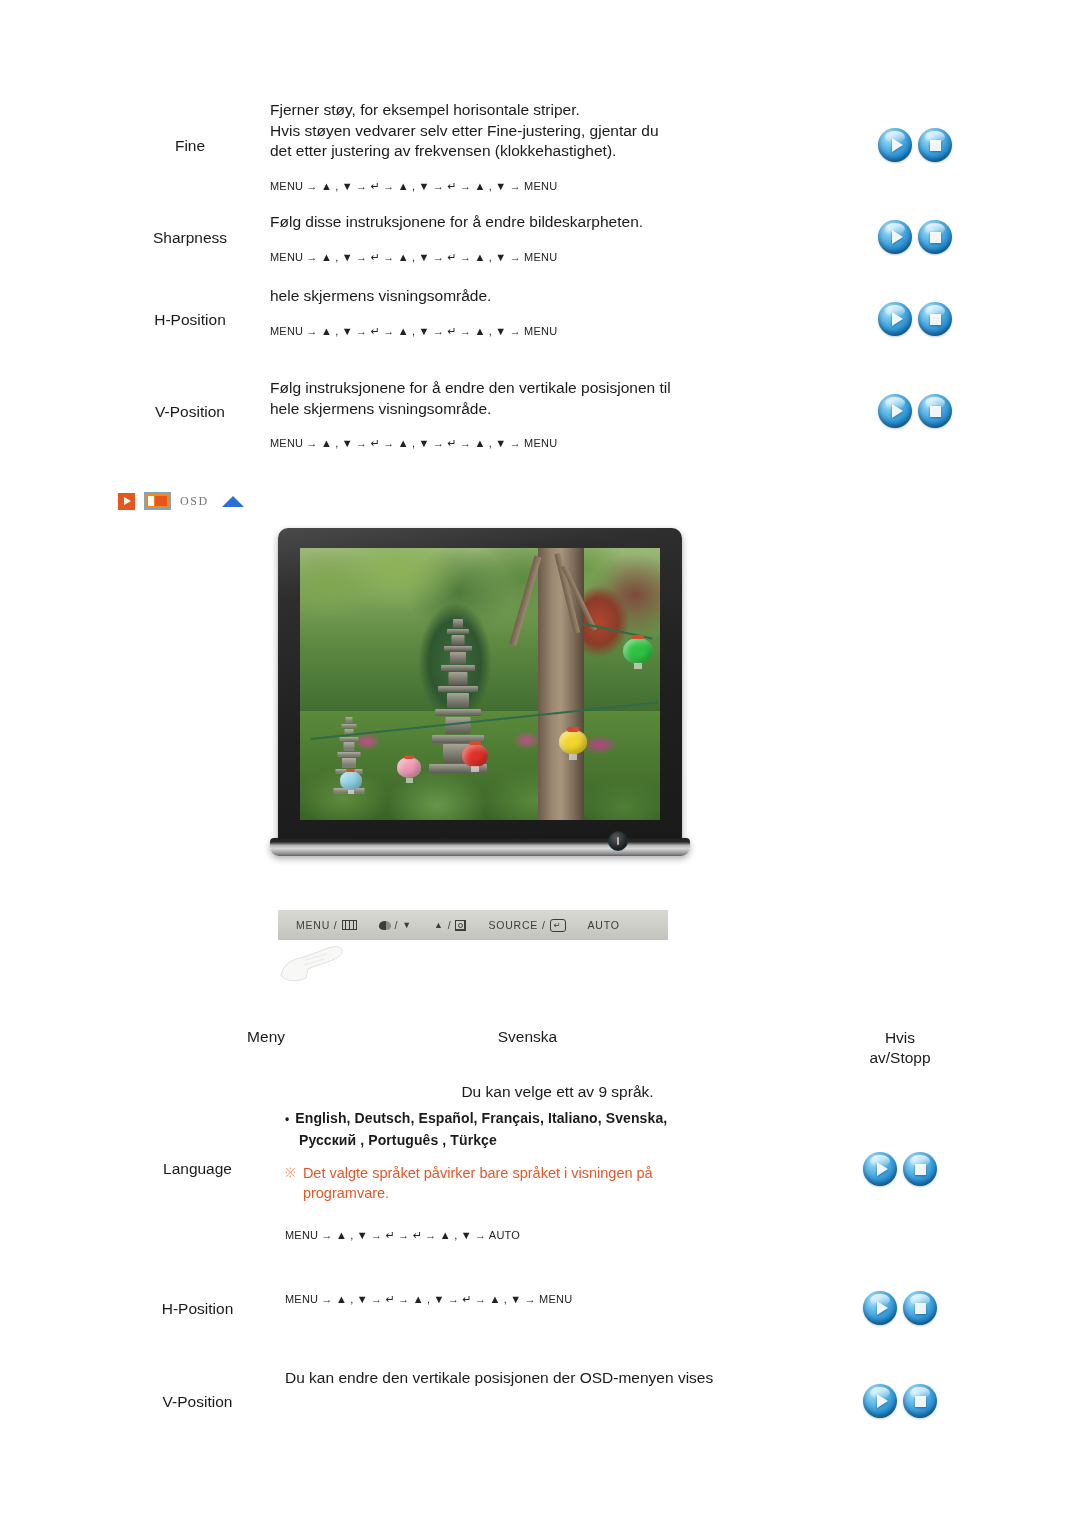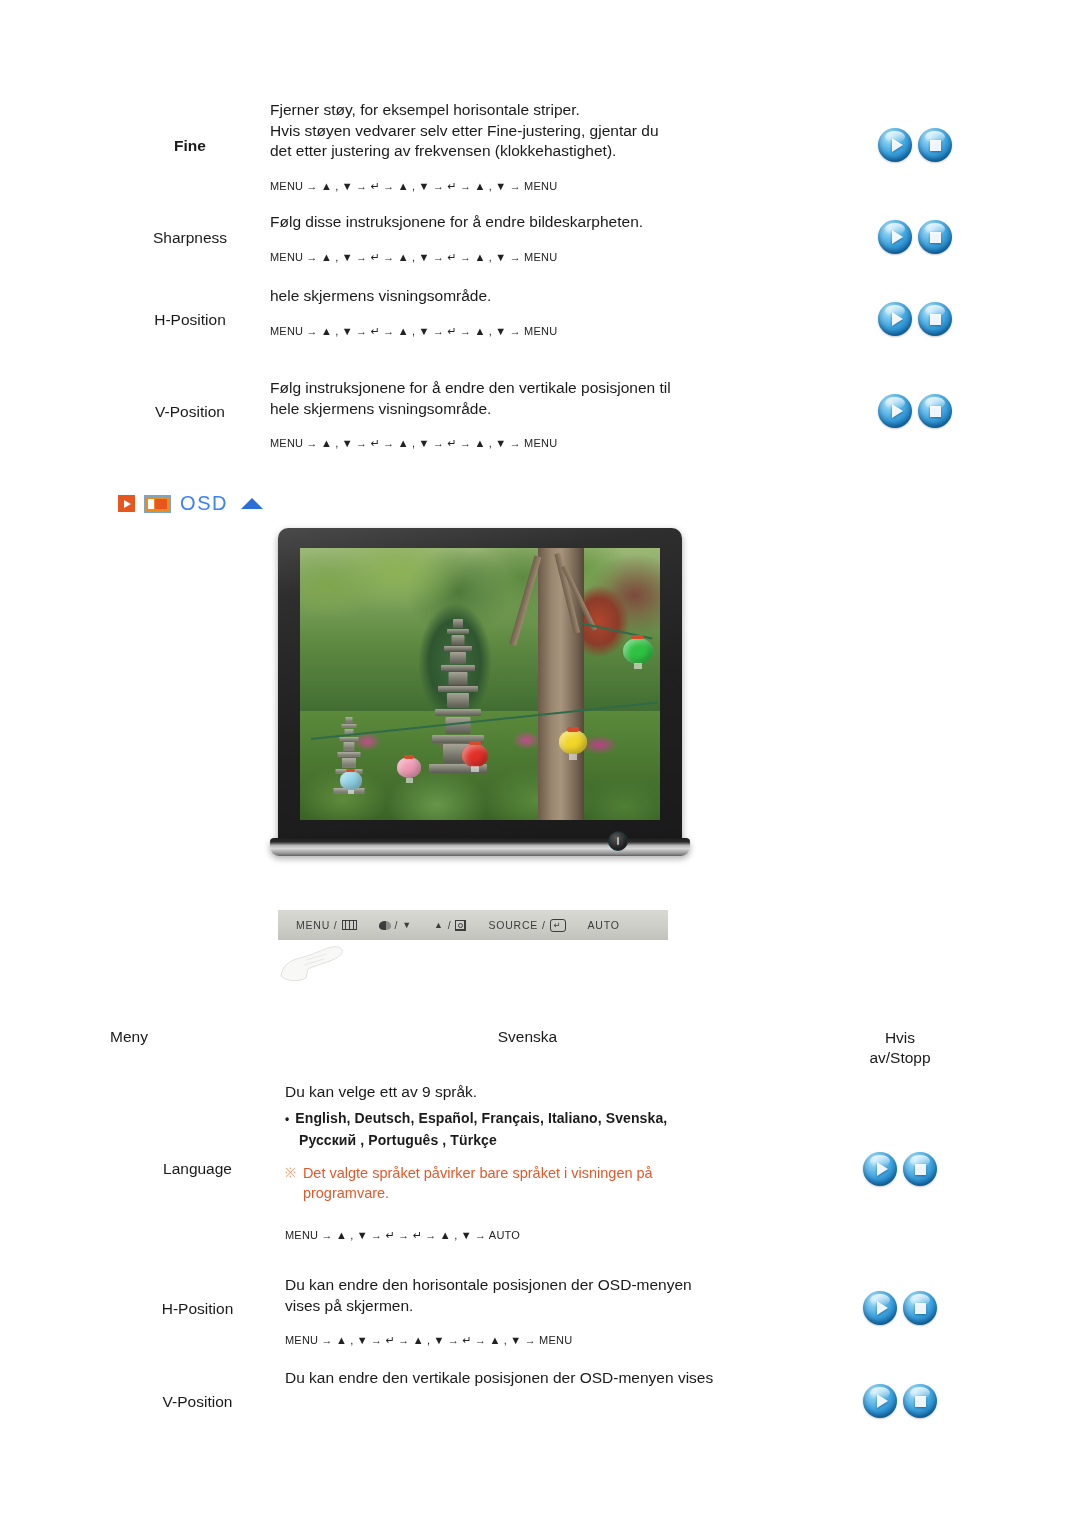--- a/index.html
+++ b/index.html
@@ -141,23 +141,24 @@
     background: #ffffff;
   }
   .ico-monitor::after {
     content: "";
     position: absolute;
     right: 2px; top: 2px;
     width: 12px; height: 10px;
     background: #e8561f;
   }
   .section-title {
-    font-size: 20px;
+    font-size: 12px;
     letter-spacing: 1.6px;
-    color: #3b82f6;
+    color: #737373;
+    font-family: Liberation Serif, serif;
   }
   .ico-uptri {
     width: 0; height: 0;
     border-left: 11px solid transparent;
     border-right: 11px solid transparent;
     border-bottom: 11px solid #2a6fd6;
     margin-left: 4px;
   }
 
   
@@ -429,26 +430,26 @@
   .tbl-head {
     position: absolute;
     left: 110px;
     top: 1028px;
     width: 860px;
     display: flex;
     align-items: flex-start;
     font-size: 15.5px;
     color: #1a1a1a;
   }
-  .th-meny { width: 175px; text-align: left; }
+  .th-meny { width: 175px; text-align: right; }
   .th-innhold { flex: 1 1 auto; text-align: center; padding-right: 60px; }
   .th-play { width: 140px; text-align: center; line-height: 20px; }
 
   
-  .lang-intro { margin: 0; }
+  .lang-intro { margin: 0; text-align: center; }
   .lang-list {
     margin: 5px 0 0 0;
     font-size: 14px;
     font-weight: bold;
     line-height: 21px;
     letter-spacing: .1px;
   }
   .lang-bullet::before {
     content: "\2022";
     margin-right: 6px;
@@ -463,21 +464,21 @@
     line-height: 20px;
     display: flex;
     gap: 7px;
   }
   .note-mark { color: #f0a07a; flex: 0 0 auto; font-size: 13px; }
 </style>
 </head>
 <body>
 
 <div class="row" style="left:110px; top:100px; width:860px;">
-  <div class="col-menu" style="padding-top:37px;font-weight:bold;">Fine</div>
+  <div class="col-menu" style="padding-top:37px;">Fine</div>
   <div class="col-content">
     <div class="desc">
       <span class="desc-line">Fjerner støy, for eksempel horisontale striper.</span>
       <span class="desc-line">Hvis støyen vedvarer selv etter Fine-justering, gjentar du</span>
       <span class="desc-line">det etter justering av frekvensen (klokkehastighet).</span>
     </div>
     <div class="navseq">MENU → ▲ , ▼ → ↵ → ▲ , ▼ → ↵ → ▲ , ▼ → MENU</div>
   </div>
   <div class="col-play" style="padding-top:28px;">
     <div class="sphere play">
@@ -674,24 +675,20 @@
       </div>
     <div class="sphere stop">
         <span class="glyph"></span>
       </div>
   </div>
 </div>
 
 <div class="row" style="left:110px; top:1275px; width:860px;">
   <div class="col-menu" style="padding-top:25px; width:175px; flex:0 0 175px;">H-Position</div>
   <div class="col-content">
-    <div class="desc">
-      <span class="desc-line">Du kan endre den horisontale posisjonen der OSD-menyen</span>
-      <span class="desc-line">vises på skjermen.</span>
-    </div>
     <div class="navseq">MENU → ▲ , ▼ → ↵ → ▲ , ▼ → ↵ → ▲ , ▼ → MENU</div>
   </div>
   <div class="col-play" style="padding-top:16px; width:140px; flex:0 0 140px;">
     <div class="sphere play">
         <span class="glyph"></span>
       </div>
     <div class="sphere stop">
         <span class="glyph"></span>
       </div>
   </div>

